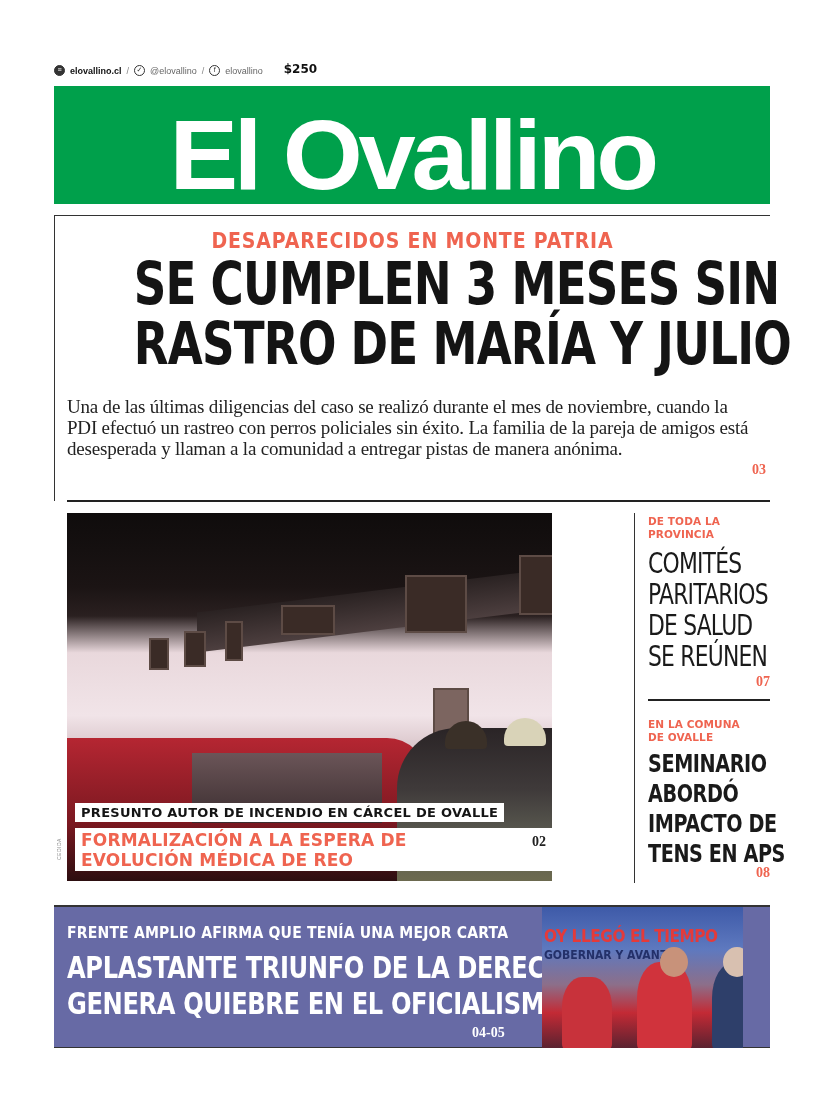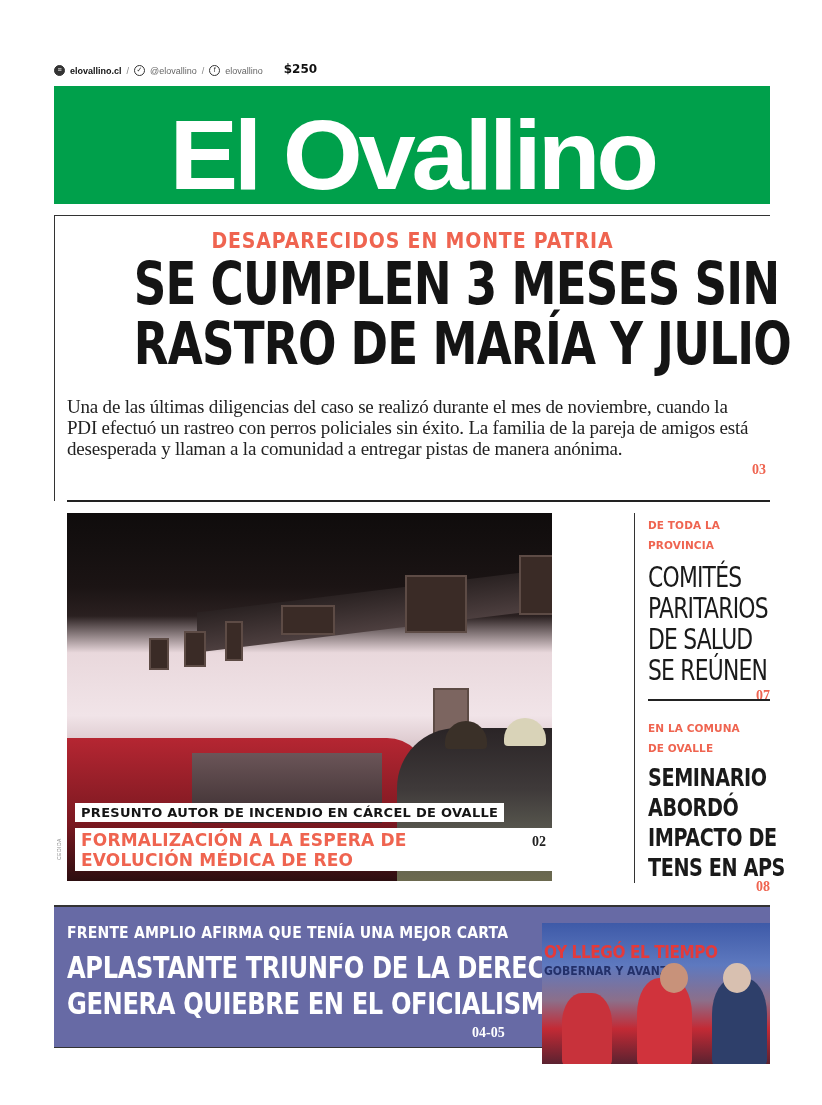--- a/index.html
+++ b/index.html
@@ -104,21 +104,21 @@
       position: absolute; left: 56px; top: 860px; font-size: 5px; color: #888;
       transform: rotate(-90deg); transform-origin: left top; letter-spacing: 0.5px;
     }
 
     .sidebar {
       position: absolute; left: 634px; top: 513px; width: 136px; height: 370px;
       border-left: 1.5px solid #333; padding-left: 13px;
     }
     .sb-kicker {
       font-family: "DejaVu Sans", sans-serif; font-weight: bold; color: #ef6450;
-      font-size: 10.5px; line-height: 20px; letter-spacing: 0.1px;
+      font-size: 10.5px; line-height: 13px; letter-spacing: 0.1px;
     }
     .sb-head-light {
       font-family: "DejaVu Sans", sans-serif; font-weight: normal; color: #1a1a1a;
       font-size: 28px; line-height: 31px; letter-spacing: -1px; transform: scaleX(0.78);
       transform-origin: left; white-space: nowrap; margin-top: 7px;
     }
     .sb-head-bold {
       font-family: "DejaVu Sans", sans-serif; font-weight: bold; color: #1a1a1a;
       font-size: 24px; line-height: 30px; letter-spacing: -0.5px; transform: scaleX(0.8);
       transform-origin: left; white-space: nowrap; margin-top: 5px;
@@ -134,21 +134,21 @@
       font-family: "DejaVu Sans", sans-serif; font-weight: bold; color: #fff;
       font-size: 16.5px; letter-spacing: 0.2px; transform: scaleX(0.85); transform-origin: left; white-space: nowrap;
     }
     .banner-head {
       position: absolute; left: 13px; top: 42px;
       font-family: "DejaVu Sans", sans-serif; font-weight: bold; color: #fff;
       font-size: 31px; line-height: 36px; letter-spacing: -0.5px; transform: scaleX(0.78); transform-origin: left; white-space: nowrap;
     }
     .banner .pagenum { position: absolute; left: 418px; top: 118px; color: #fff; }
     .banner-photo {
-      position: absolute; left: 488px; top: 16px; width: 228px; height: 141px; overflow: hidden;
+      position: absolute; left: 488px; top: 0; width: 201px; height: 141px; overflow: hidden;
       background: linear-gradient(180deg, #3e5aa8 0%, #5e79bf 30%, #8c6f8a 55%, #c32a35 75%, #5b2230 100%);
     }
     .banner-photo .slogan {
       position: absolute; left: 2px; top: 18px; font-family: "DejaVu Sans", sans-serif; font-weight: bold;
       color: #e43a3a; font-size: 18px; letter-spacing: -0.5px; transform: scaleX(0.85); transform-origin: left; white-space: nowrap;
     }
     .banner-photo .slogan2 {
       position: absolute; left: 2px; top: 41px; font-family: "DejaVu Sans", sans-serif; font-weight: bold;
       color: #23306a; font-size: 12px; transform: scaleX(0.9); transform-origin: left; white-space: nowrap;
     }

